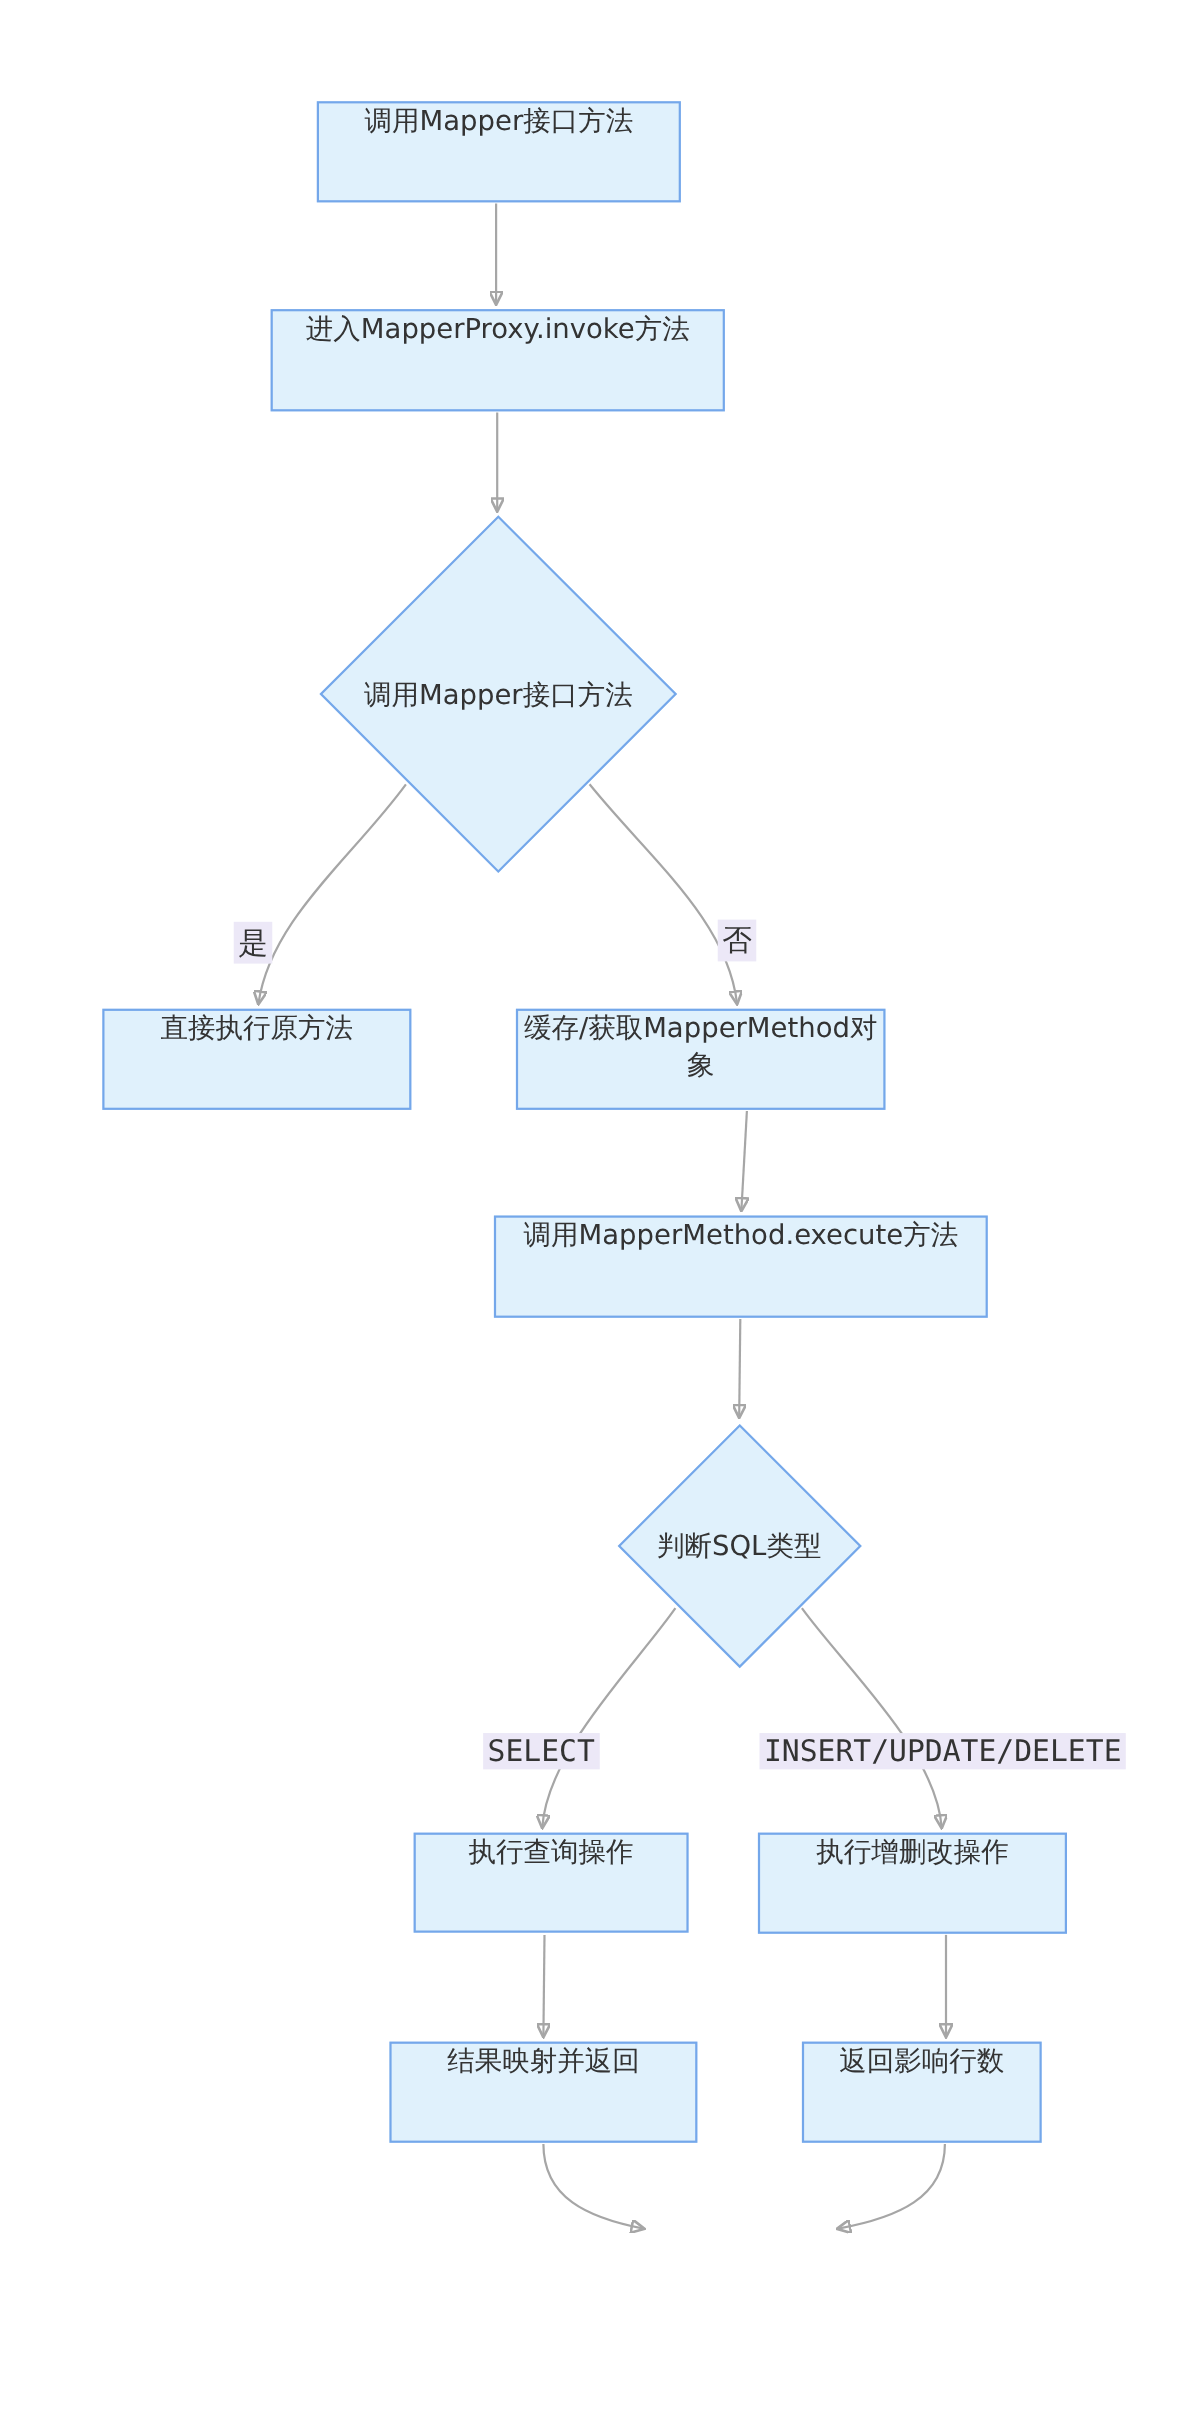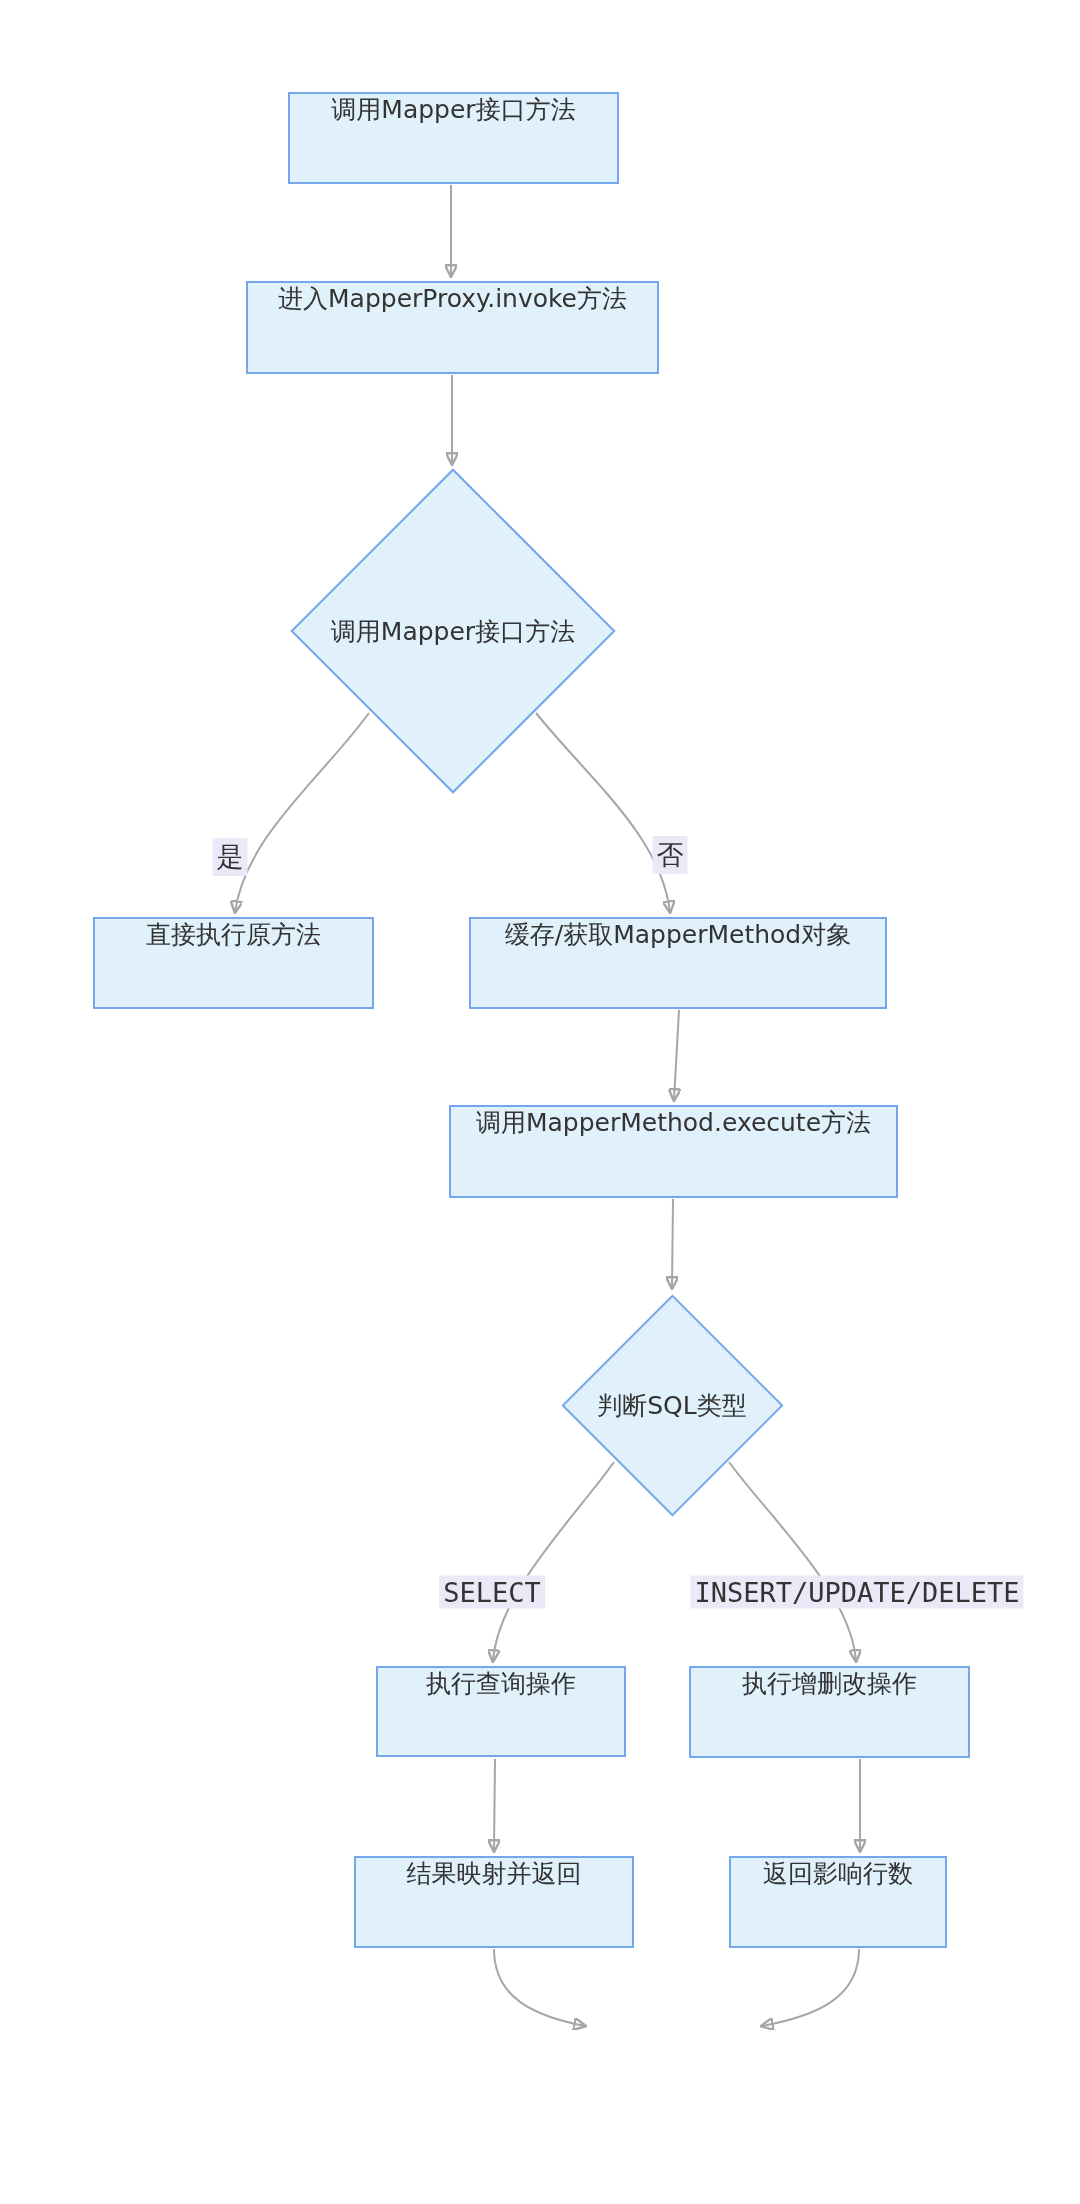--- a/index.html
+++ b/index.html
@@ -36,21 +36,21 @@
     background:var(--label-bg);padding:1px 4px;white-space:nowrap;
     font-size:27px;color:var(--text);
   }
   .edge-label.code{font-family:"DejaVu Sans Mono","Liberation Mono",monospace;font-size:27px;}
   
   #n-start   {left:288px;top:92px;  width:331px;height:92px;}
   #n-invoke  {left:246px;top:281px; width:413px;height:93px;}
   #d-isobj   {left:290px;top:469px; width:326px;height:324px;}
   #d-isobj .shape{left:48px;top:47px;width:230px;height:230px;}
   #n-direct  {left:93px; top:917px; width:281px;height:92px;}
-  #n-cache   {left:469px;top:917px; width:418px;height:92px;}
+  #n-cache   {left:469px;top:917px; width:336px;height:92px;}
   #n-execute {left:449px;top:1105px;width:449px;height:93px;}
   #d-sqltype {left:562px;top:1293px;width:220px;height:224px;}
   #d-sqltype .shape{left:32px;top:34px;width:157px;height:157px;}
   #n-query   {left:376px;top:1666px;width:250px;height:91px;}
   #n-modify  {left:689px;top:1666px;width:281px;height:92px;}
   #n-mapres  {left:354px;top:1856px;width:280px;height:92px;}
   #n-rows    {left:729px;top:1856px;width:218px;height:92px;}
   #n-end     {left:590px;top:2020px;width:164px;height:93px;}
   
   #l-yes    {left:230px;top:857px;}

